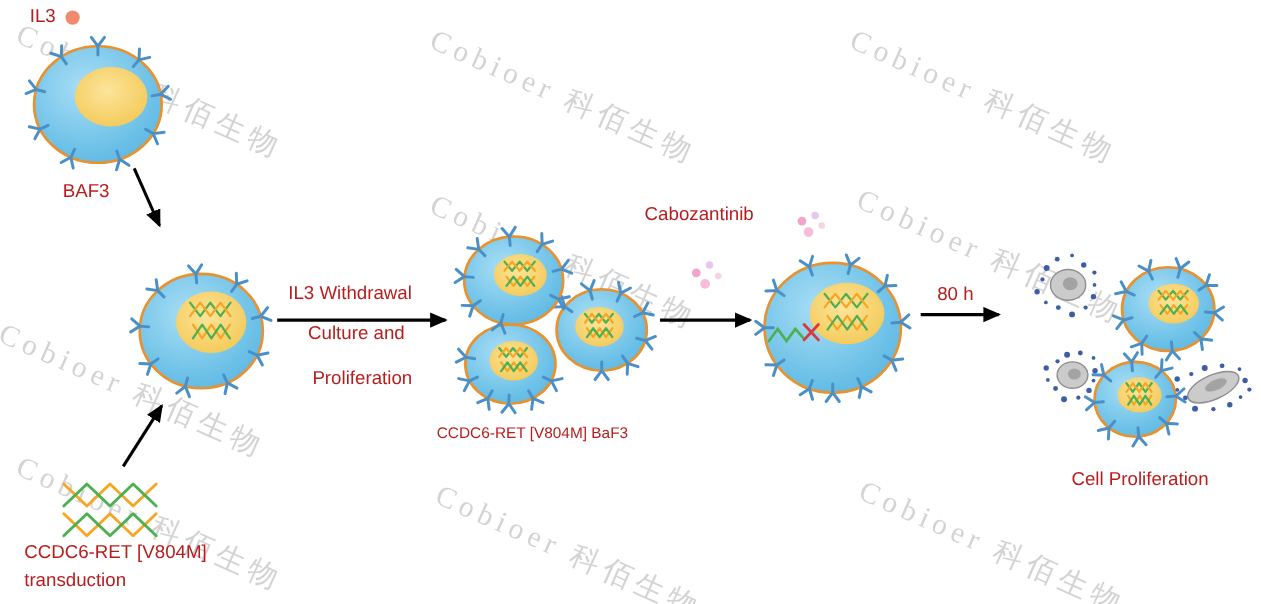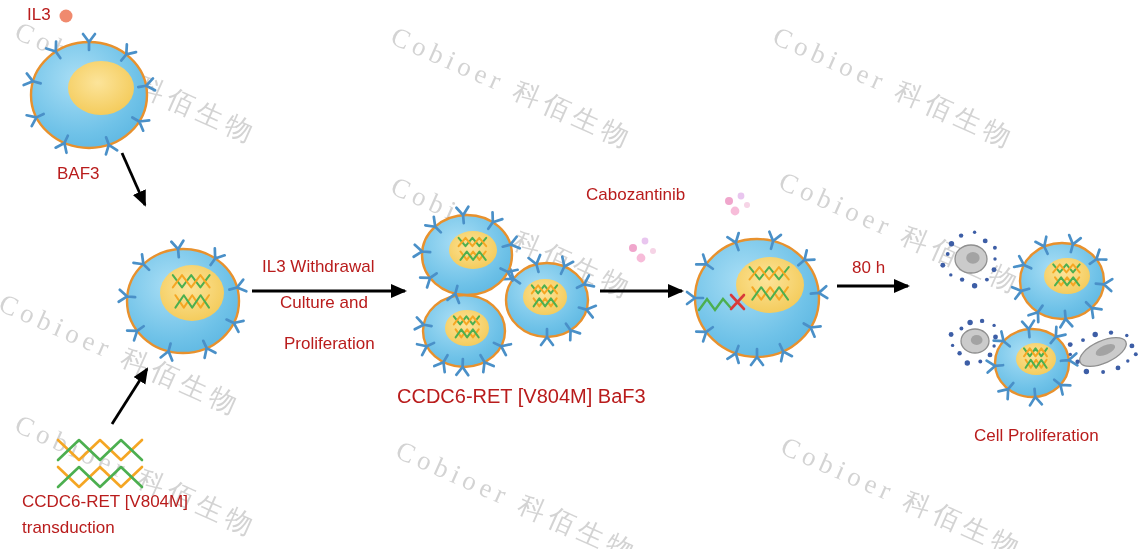--- a/index.html
+++ b/index.html
@@ -5,21 +5,21 @@
   html,body{margin:0;padding:0;background:#ffffff;}
   .stage{position:relative;width:1146px;height:549px;background:#ffffff;overflow:hidden;
          font-family:"Liberation Serif",serif;}
   .wm-layer{position:absolute;inset:0;z-index:1;}
   .wm{position:absolute;white-space:nowrap;font-size:27px;letter-spacing:5px;
       color:rgba(150,150,150,0.42);transform:rotate(24deg);transform-origin:0 0;
       font-family:"Liberation Serif",serif;user-select:none;}
   svg.diagram{position:absolute;left:0;top:0;z-index:2;}
   .lbl{position:absolute;z-index:3;font-size:17px;color:#b91c1c;white-space:nowrap;
        font-family:Liberation Sans, sans-serif;}
-  .lbl-md{font-size:20px;}
+  .lbl-md{font-size:14px;}
 </style>
 </head>
 <body>
 
 <div class="stage">
 
   <div class="wm-layer">
     <div class="wm" style="left:24px;top:13px">Cobioer 科佰生物</div>
     <div class="wm" style="left:400px;top:18px">Cobioer 科佰生物</div>
     <div class="wm" style="left:782px;top:18px">Cobioer 科佰生物</div>

